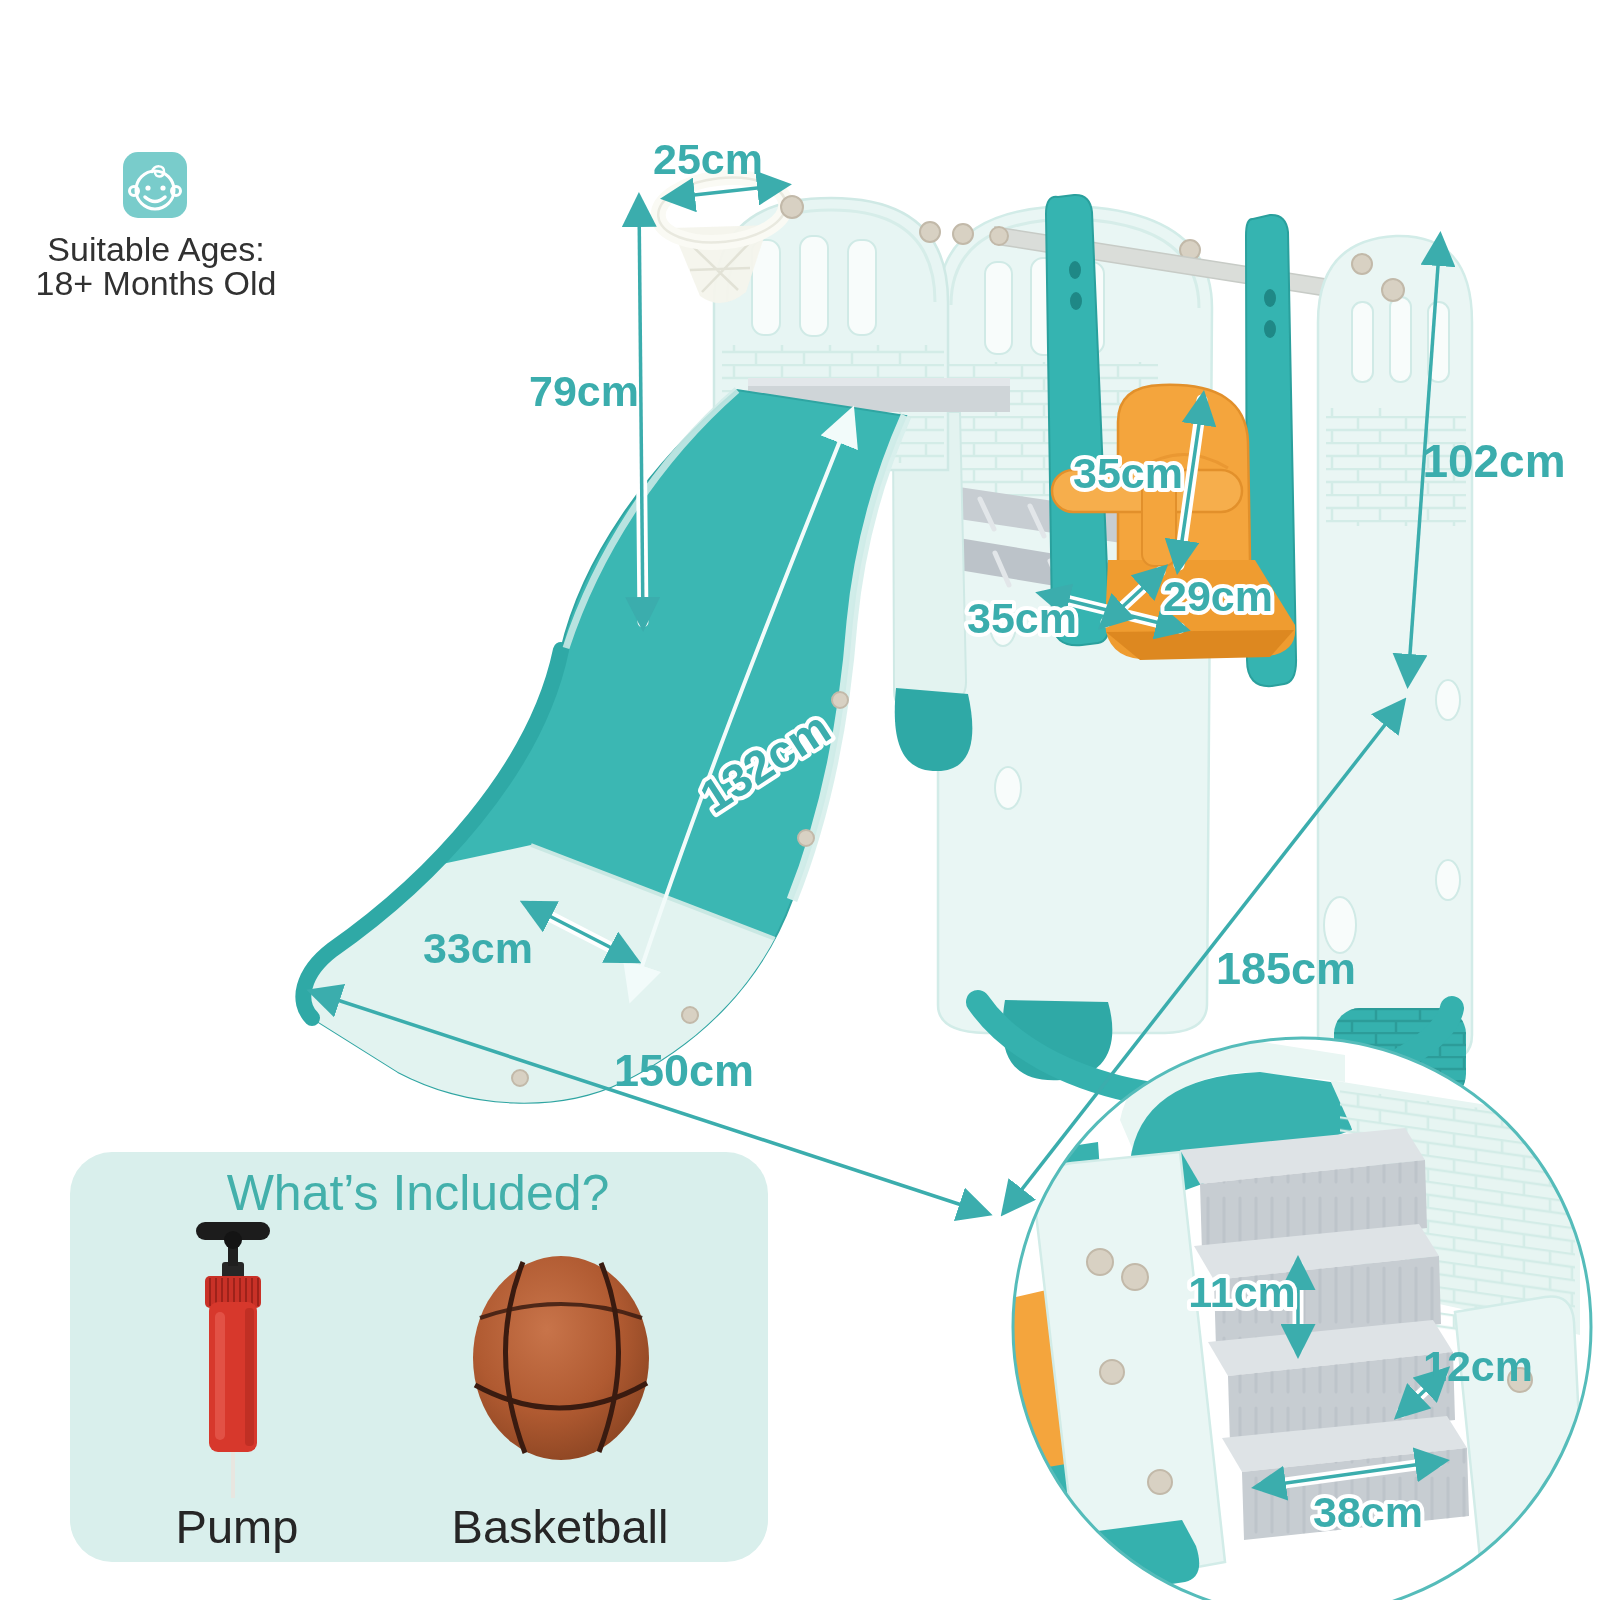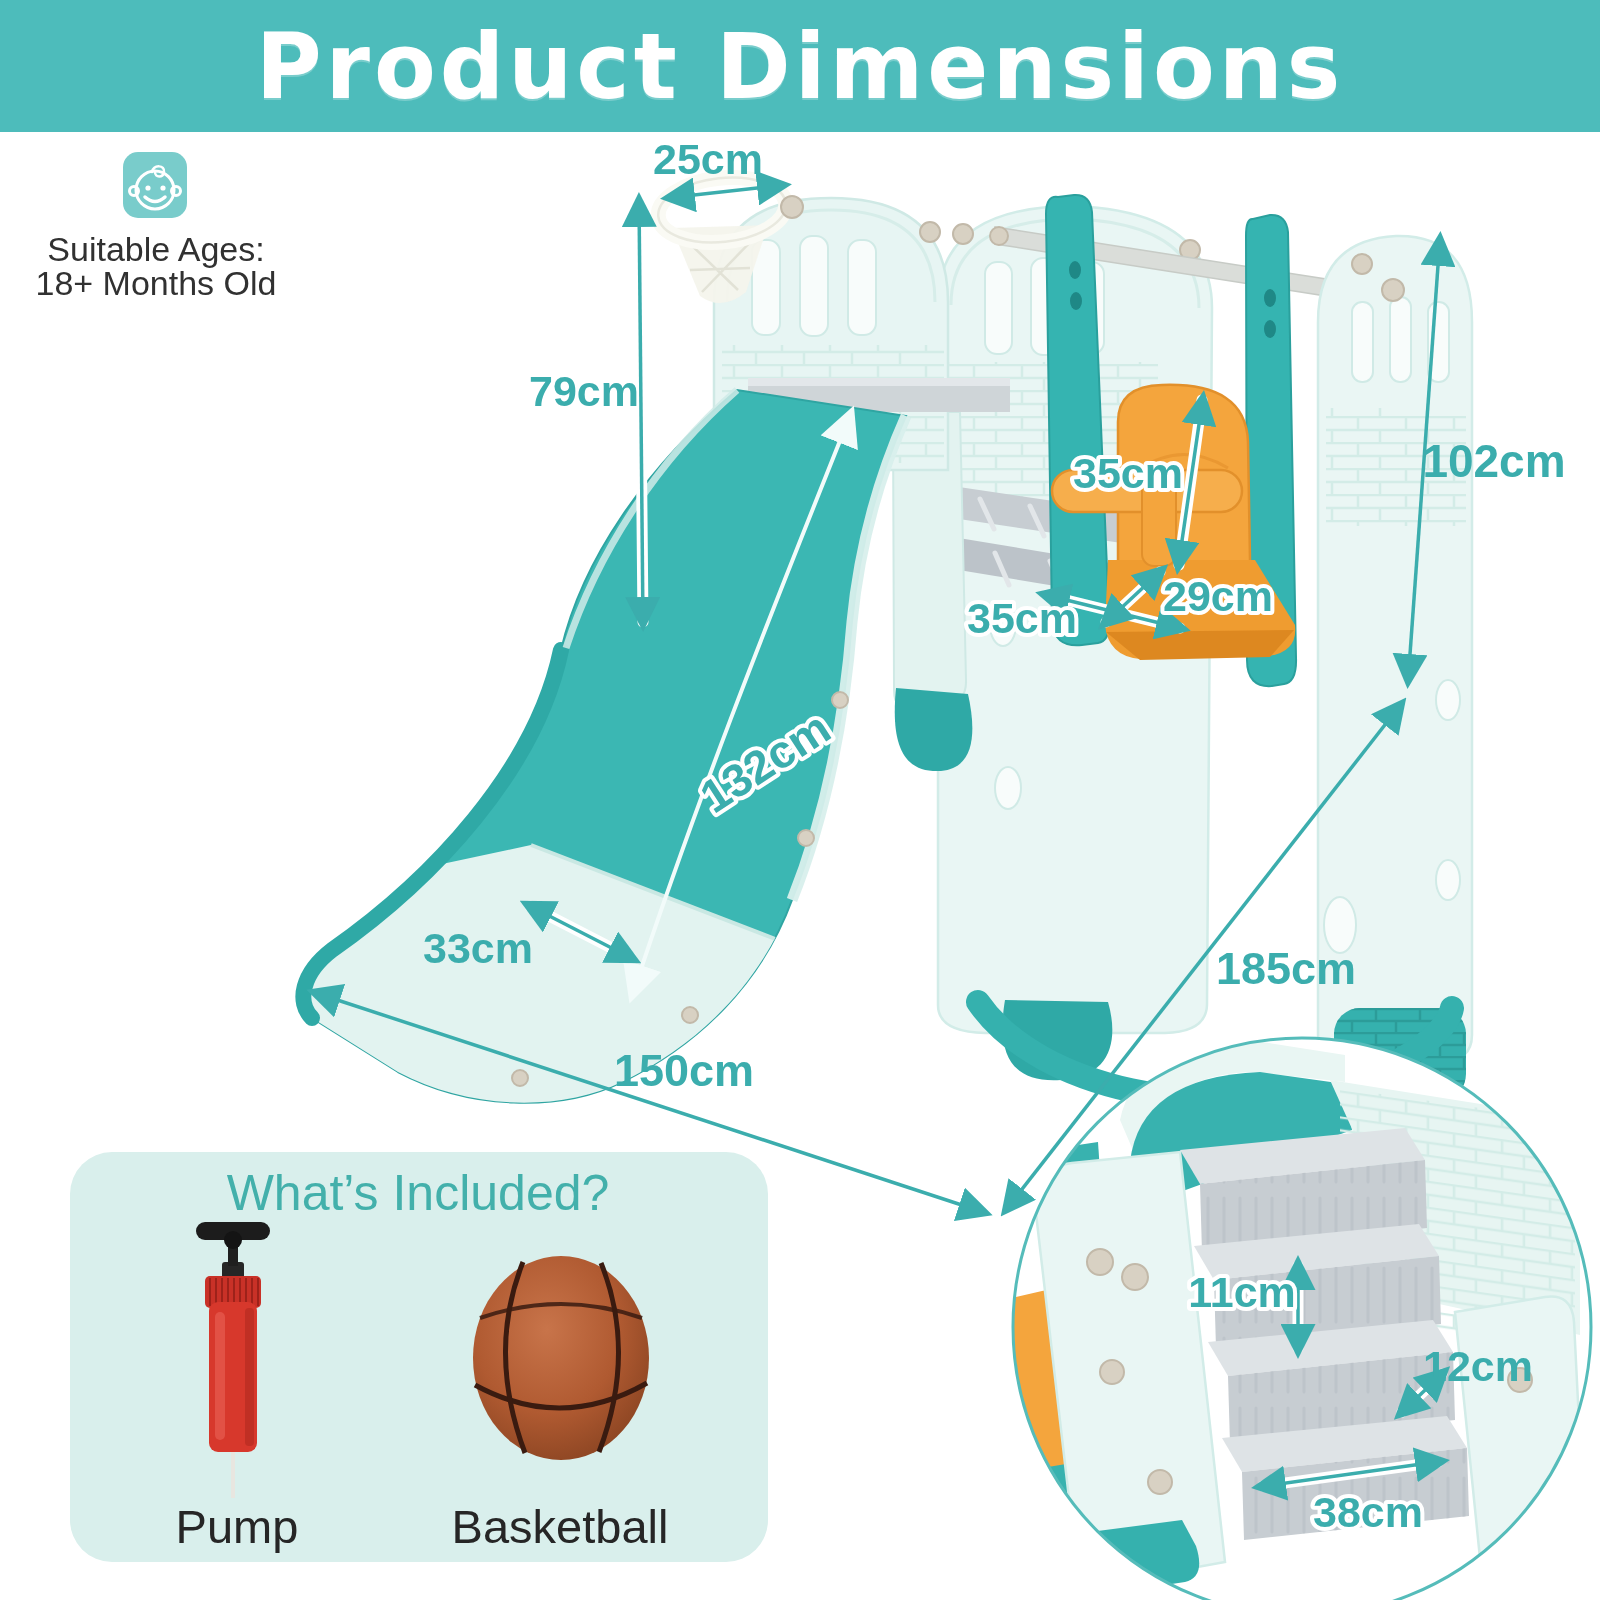--- a/index.html
+++ b/index.html
@@ -18,23 +18,20 @@
   .inc-l{fill:#262626;font-size:47px;text-anchor:middle;}
   .arrow{stroke:#3BADAD;stroke-width:3.5px;fill:none;}
   .case{stroke:#ffffff;stroke-width:11px;fill:none;stroke-linecap:round;}
   .warrow{stroke:#F2FBFA;stroke-width:4px;fill:none;}
 </style>
 </head>
 <body>
 
 <div class="canvas">
 
-  <div class="banner">
-    <h1>Product Dimensions</h1>
-  </div>
 
   <svg class="scene" width="1600" height="1600" viewBox="0 0 1600 1600">
     <defs>
       <marker id="ahT" markerWidth="10" markerHeight="10" refX="8" refY="5" orient="auto-start-reverse" markerUnits="strokeWidth">
         <path d="M0 0 L10 5 L0 10 Z" fill="#3BADAD"></path>
       </marker>
       <marker id="ahW" markerWidth="10" markerHeight="10" refX="8" refY="5" orient="auto-start-reverse" markerUnits="strokeWidth">
         <path d="M0 0 L10 5 L0 10 Z" fill="#F2FBFA"></path>
       </marker>
       <pattern id="pbrickMint" width="48" height="26" patternUnits="userSpaceOnUse">

